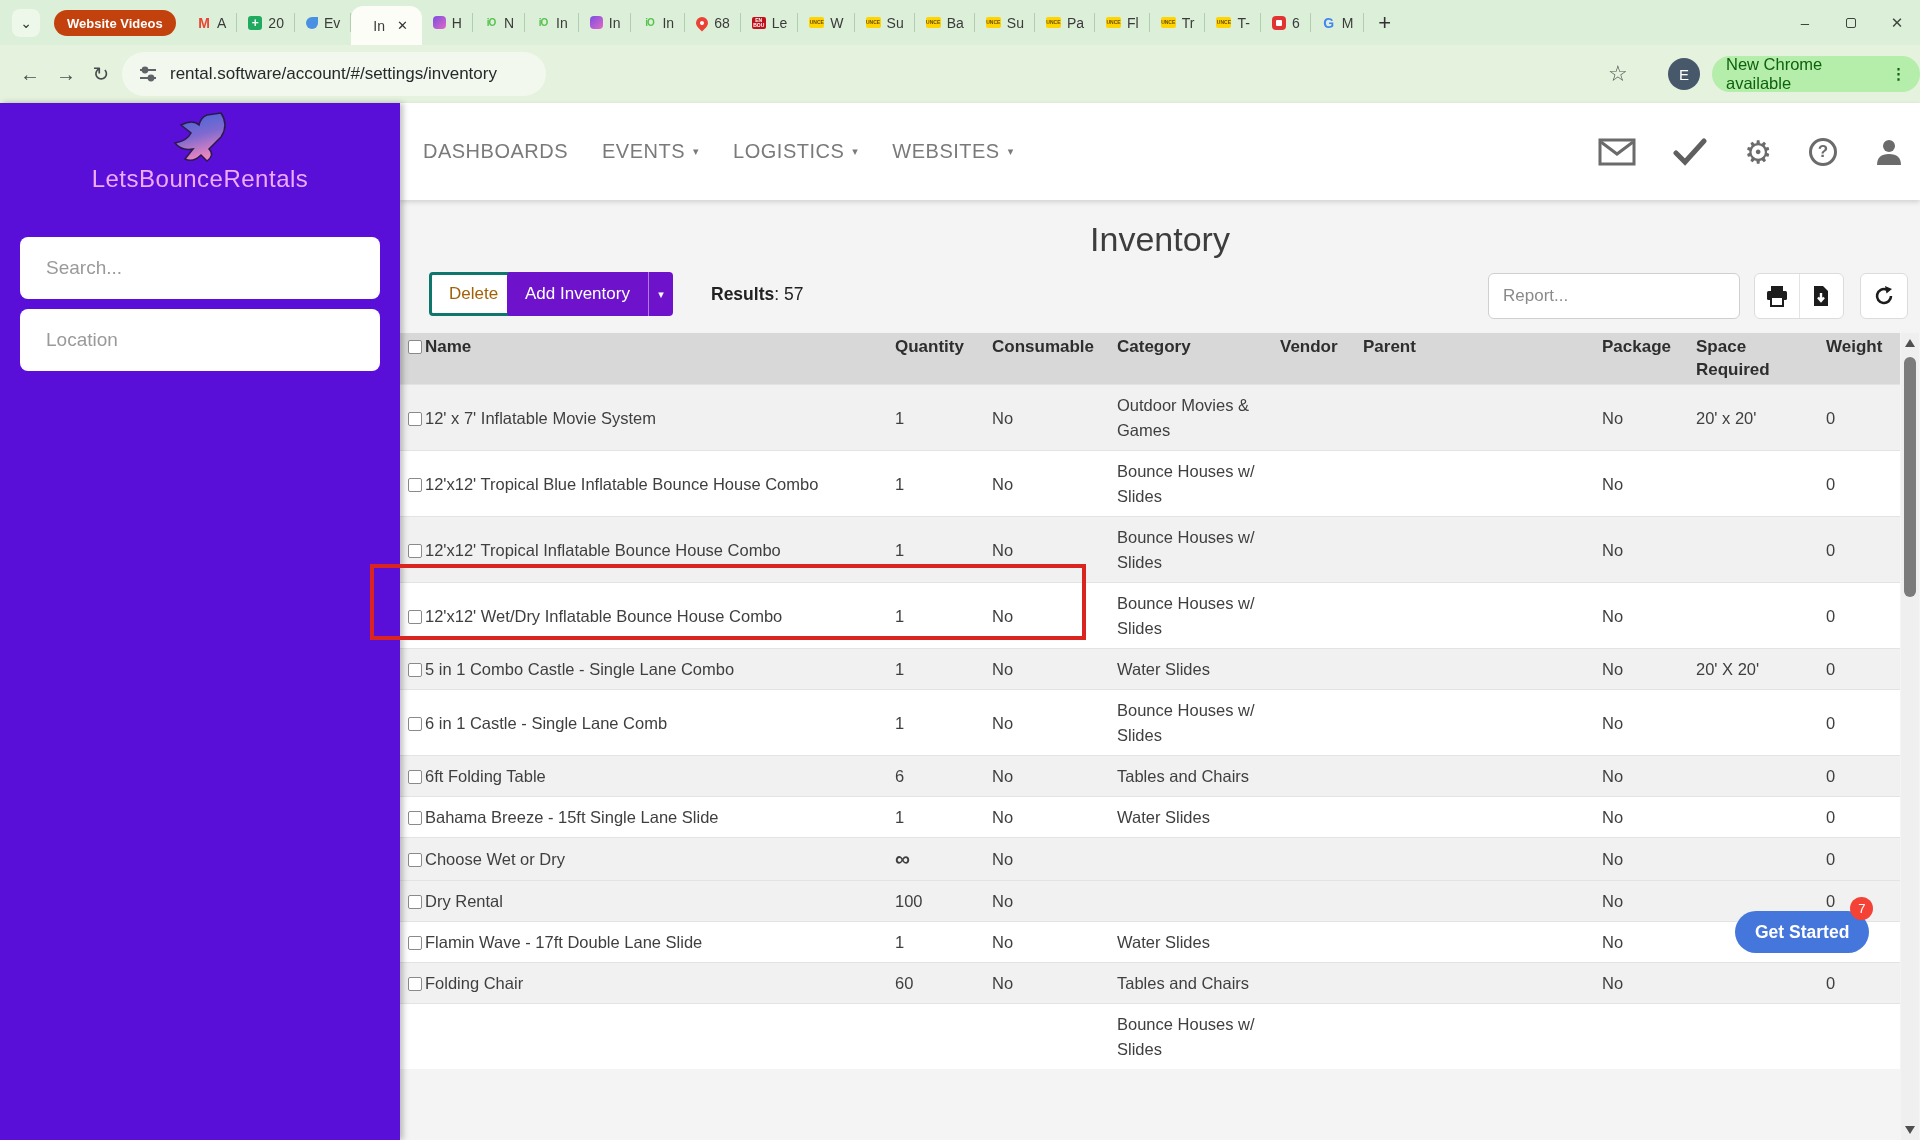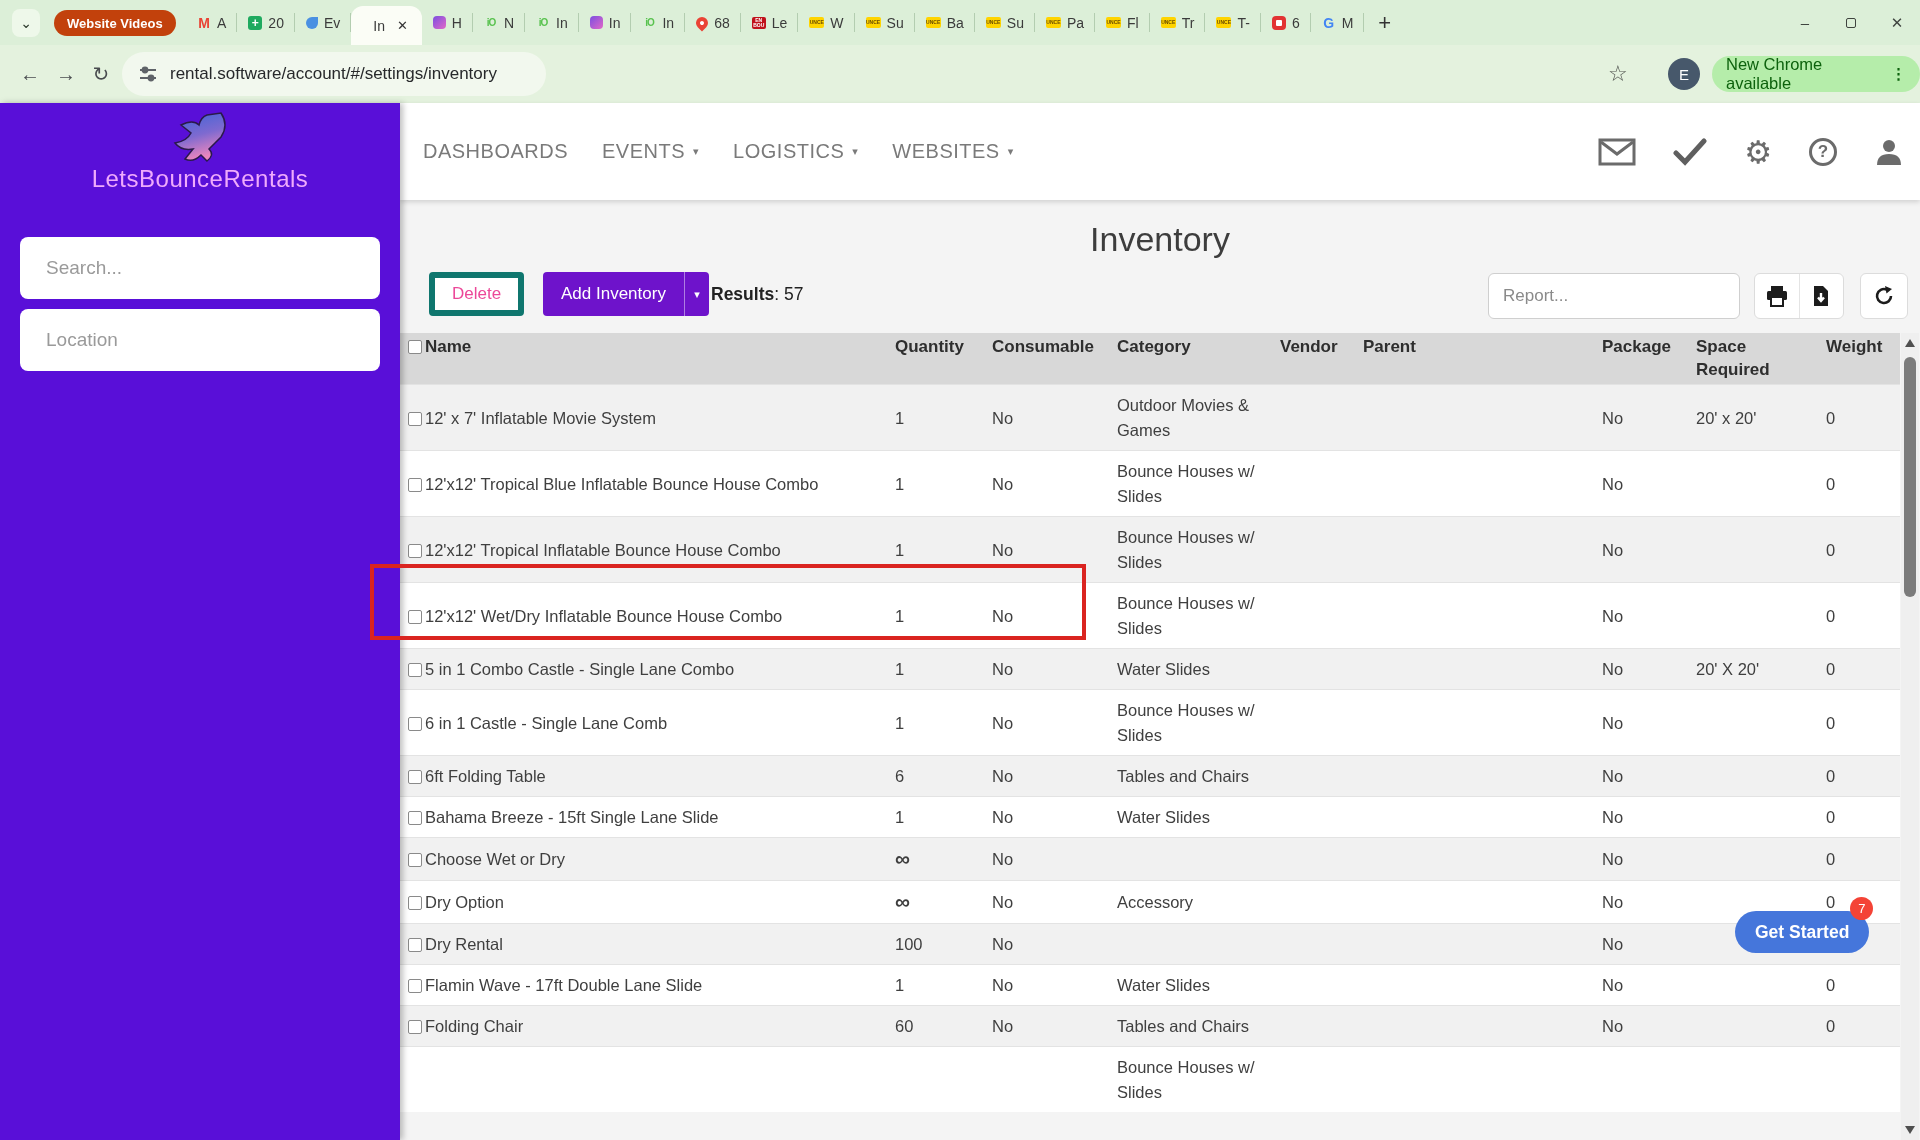--- a/index.html
+++ b/index.html
@@ -68,22 +68,22 @@
   .navitem .caret { font-size:11px; color:#7a7a7a; }
   .appicons { position:absolute; right:16px; top:0; height:97px; display:flex; align-items:center; gap:37px; }
   .appicon { color:#6e6e6e; display:flex; align-items:center; justify-content:center; }
   .help-circle { width:28px; height:28px; border:3px solid #6b6b6b; border-radius:50%; color:#6b6b6b;
     font-weight:700; font-size:17px; display:flex; align-items:center; justify-content:center; }
   .gear-glyph { font-size:31px; color:#6b6b6b; font-family:"DejaVu Sans",sans-serif; }
 
   
   .page-title { position:absolute; left:400px; right:0; top:220px; text-align:center; font-size:34px; color:#3d3d3d; font-weight:500; }
   .btn { position:absolute; height:44px; border-radius:4px; font-size:17px; display:flex; align-items:center; }
-  .btn-delete { left:429px; top:272px; background:#fff; border:6px solid #0f766e; color:#ec4899; padding:0 17px; }
-  .btn-add { left:507px; top:272px; background:#6e13cb; color:#fff; padding:0;margin-left:36px; }
+  .btn-delete { left:429px; top:272px; background:#fff; border:3px solid #0f766e; color:#a16207; padding:0 17px; }
+  .btn-add { left:507px; top:272px; background:#6e13cb; color:#fff; padding:0; }
   .btn-add .main { padding:0 18px; }
   .btn-add .caret-seg { width:25px; align-self:stretch; display:flex; align-items:center; justify-content:center;
     border-left:1px solid rgba(255,255,255,.45); font-size:11px; }
   .results { position:absolute; left:711px; top:284px; font-size:17.5px; color:#222; }
   .results b { font-weight:700;text-align:center; }
   .report-input { position:absolute; left:1488px; top:273px; width:252px; height:46px; border:1px solid #cfcfcf;
     border-radius:6px; background:#fff; padding:0 14px; font-size:17px; font-family:"Liberation Sans",sans-serif; color:#333; }
   .report-input::placeholder { color:#8a8a8a; }
   .icon-group { position:absolute; left:1754px; top:273px; width:90px; height:46px; background:#fff;
     border:1px solid #dcdcdc; border-radius:6px; display:flex; }
@@ -463,31 +463,20 @@
           <td><span class="cbx"></span><span>Choose Wet or Dry</span></td>
           <td><span class="qty-inf">∞</span></td>
           <td>No</td>
           <td></td>
           <td></td>
           <td></td>
           <td>No</td>
           <td></td>
           <td>0</td>
         </tr>
-        <tr class="even">
-          <td><span class="cbx"></span><span>Dry Option</span></td>
-          <td><span class="qty-inf">∞</span></td>
-          <td>No</td>
-          <td>Accessory</td>
-          <td></td>
-          <td></td>
-          <td>No</td>
-          <td></td>
-          <td>0</td>
-        </tr>
         <tr class="odd">
           <td><span class="cbx"></span><span>Dry Rental</span></td>
           <td>100</td>
           <td>No</td>
           <td></td>
           <td></td>
           <td></td>
           <td>No</td>
           <td></td>
           <td>0</td>

